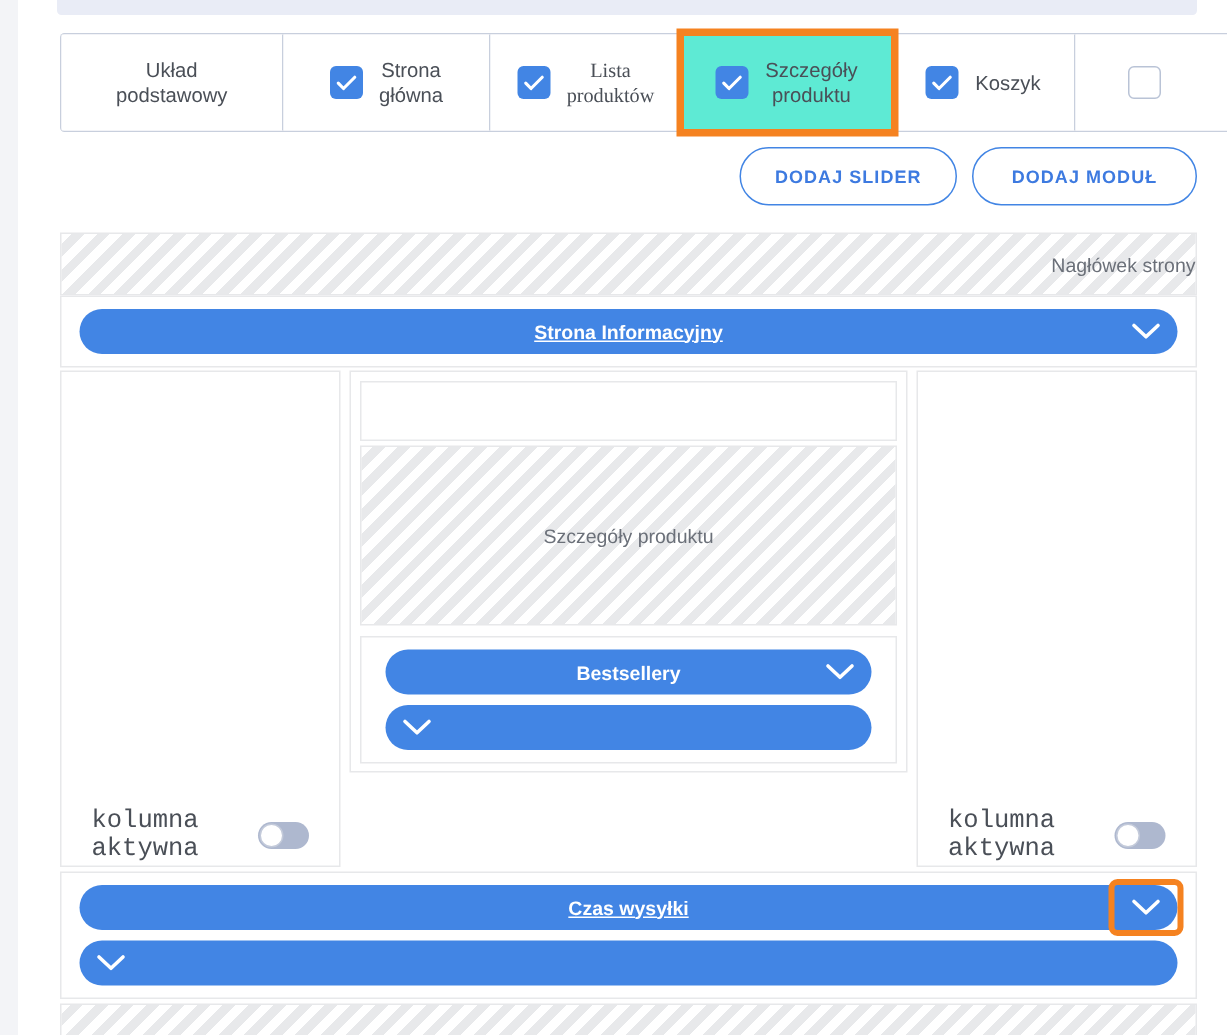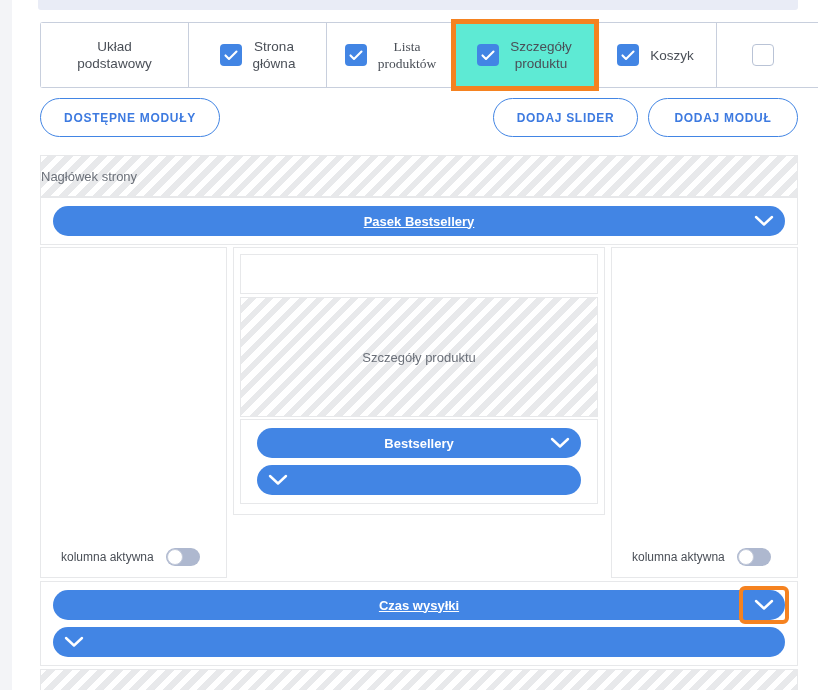--- a/index.html
+++ b/index.html
@@ -106,21 +106,21 @@
   }
   .hatch {
     background-color: #ffffff;
     background-image: repeating-linear-gradient(
        -45deg,
        #e8e9eb 0px, #e8e9eb 6px,
        #ffffff 6px, #ffffff 12px);
   }
   .zone-header {
     height: 42px;
-    display: flex; align-items: center; justify-content: flex-start;
+    display: flex; align-items: center; justify-content: flex-end;
     border: 1px solid #e7e8ea;
   }
   .zone-label {
     font-size: 13px;
     color: #6b7079;
     background: transparent;
   }
 
   .block {
     border: 1px solid #e7e8ea;
@@ -170,21 +170,21 @@
   }
   .col.side  { width: 188px; height: 331px; }
   .col.main  { width: 374px; height: 268px; padding: 6px; }
   .col-foot {
     position: absolute; left: 0; bottom: 0;
     width: 100%; height: 40px;
     display: flex; align-items: center;
     gap: 12px;
     padding: 0 20px;
   }
-  .col-foot-label { font-size: 12px; color: #4a4f57; }
+  .col-foot-label { font-size: 17px; color: #4a4f57; font-family: Liberation Mono, monospace; }
   .toggle {
     width: 34px; height: 18px;
     border-radius: 9px;
     background: #aeb8cf;
     position: relative;
     flex: 0 0 auto;
   }
   .toggle .knob {
     position: absolute; left: 1px; top: 1px;
     width: 16px; height: 16px;
@@ -201,21 +201,21 @@
   .inner-hatch {
     height: 120px;
     border: 1px solid #e7e8ea;
     display: flex; align-items: center; justify-content: center;
     margin-top: 3px;
   }
   .inner-mods {
     border: 1px solid #e7e8ea;
     background: #fff;
     padding: 8px 16px;
-    margin-top: 2px;
+    margin-top: 7px;
   }
 
   .zone-footer {
     height: 24px;
     border: 1px solid #e7e8ea;
     margin-top: 3px;
   }
 </style>
 </head>
 <body>
@@ -271,34 +271,33 @@
       <span class="tab-label">Koszyk</span>
     </div>
 
     <div class="tab w6">
       <span class="chk off"></span>
       <span class="tab-label"></span>
     </div>
   </div>
 
   <div class="btnrow">
-    <div class="pill p1">DOSTĘPNE MODUŁY</div>
     <div class="pill p2">DODAJ SLIDER</div>
     <div class="pill p3">DODAJ MODUŁ</div>
   </div>
 
   <div class="canvas">
 
     <div class="zone-header hatch">
       <span class="zone-label">Nagłówek strony</span>
     </div>
 
     <div class="block">
       <div class="modbar">
-        <span class="modbar-title u">Pasek Bestsellery</span>
+        <span class="modbar-title u">Strona Informacyjny</span>
         <span class="chev">
           <svg width="20" height="12" viewBox="0 0 20 12">
             <path d="M2 2 L10 9.5 L18 2" fill="none" stroke="#ffffff" stroke-width="2.4" stroke-linecap="round" stroke-linejoin="round"></path>
           </svg>
         </span>
       </div>
     </div>
 
     <div class="cols">
 

